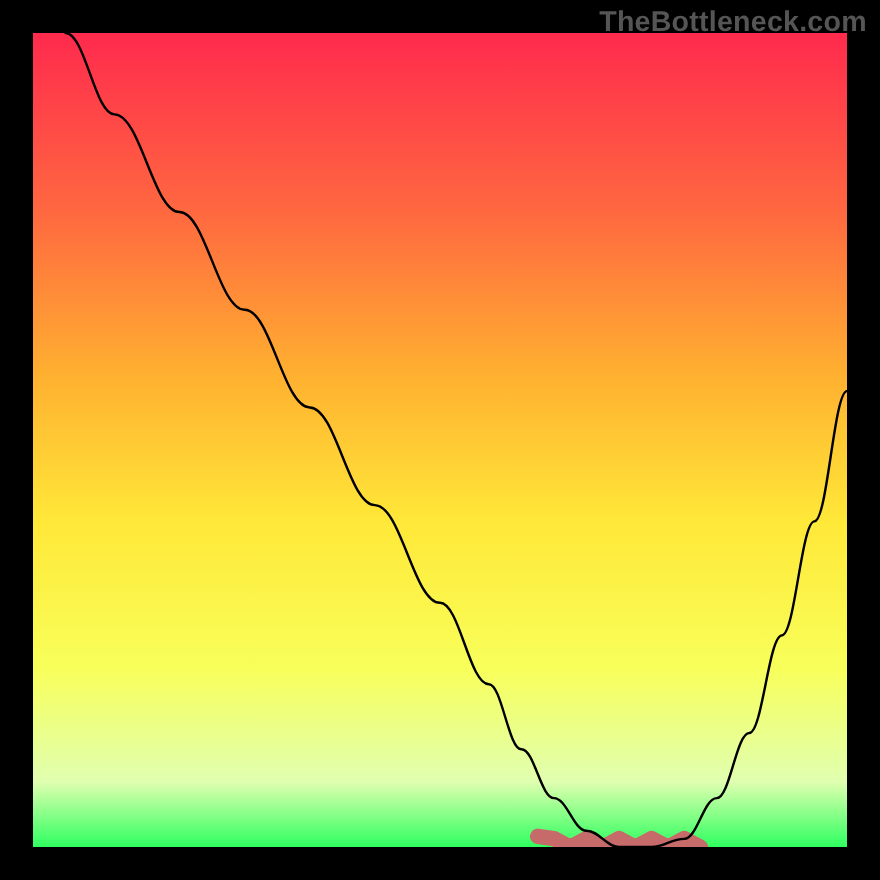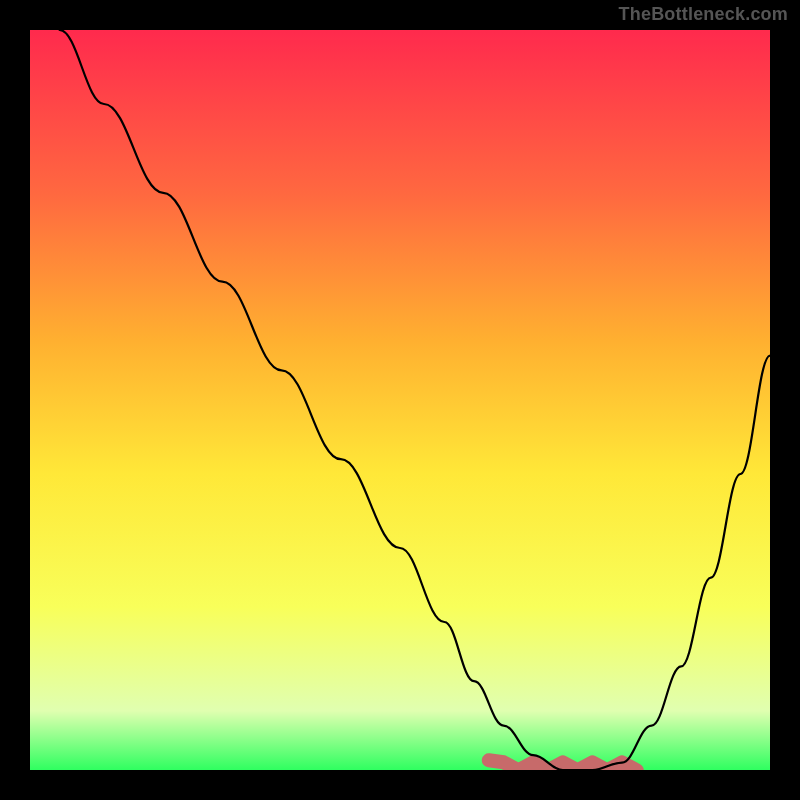--- a/index.html
+++ b/index.html
@@ -21,21 +21,21 @@
     left: 30px;
     top: 30px;
     width: 740px;
     height: 740px;
   }
   .watermark {
     position: absolute;
     top: 4px;
     right: 12px;
     font-family: Arial, Helvetica, sans-serif;
-    font-size: 18px;
+    font-size: 26px;
     font-weight: bold;
     color: #555;
     letter-spacing: 0.2px;
   }
   svg { display: block; }
 </style>
 </head>
 <body>
 
 <div class="frame">

